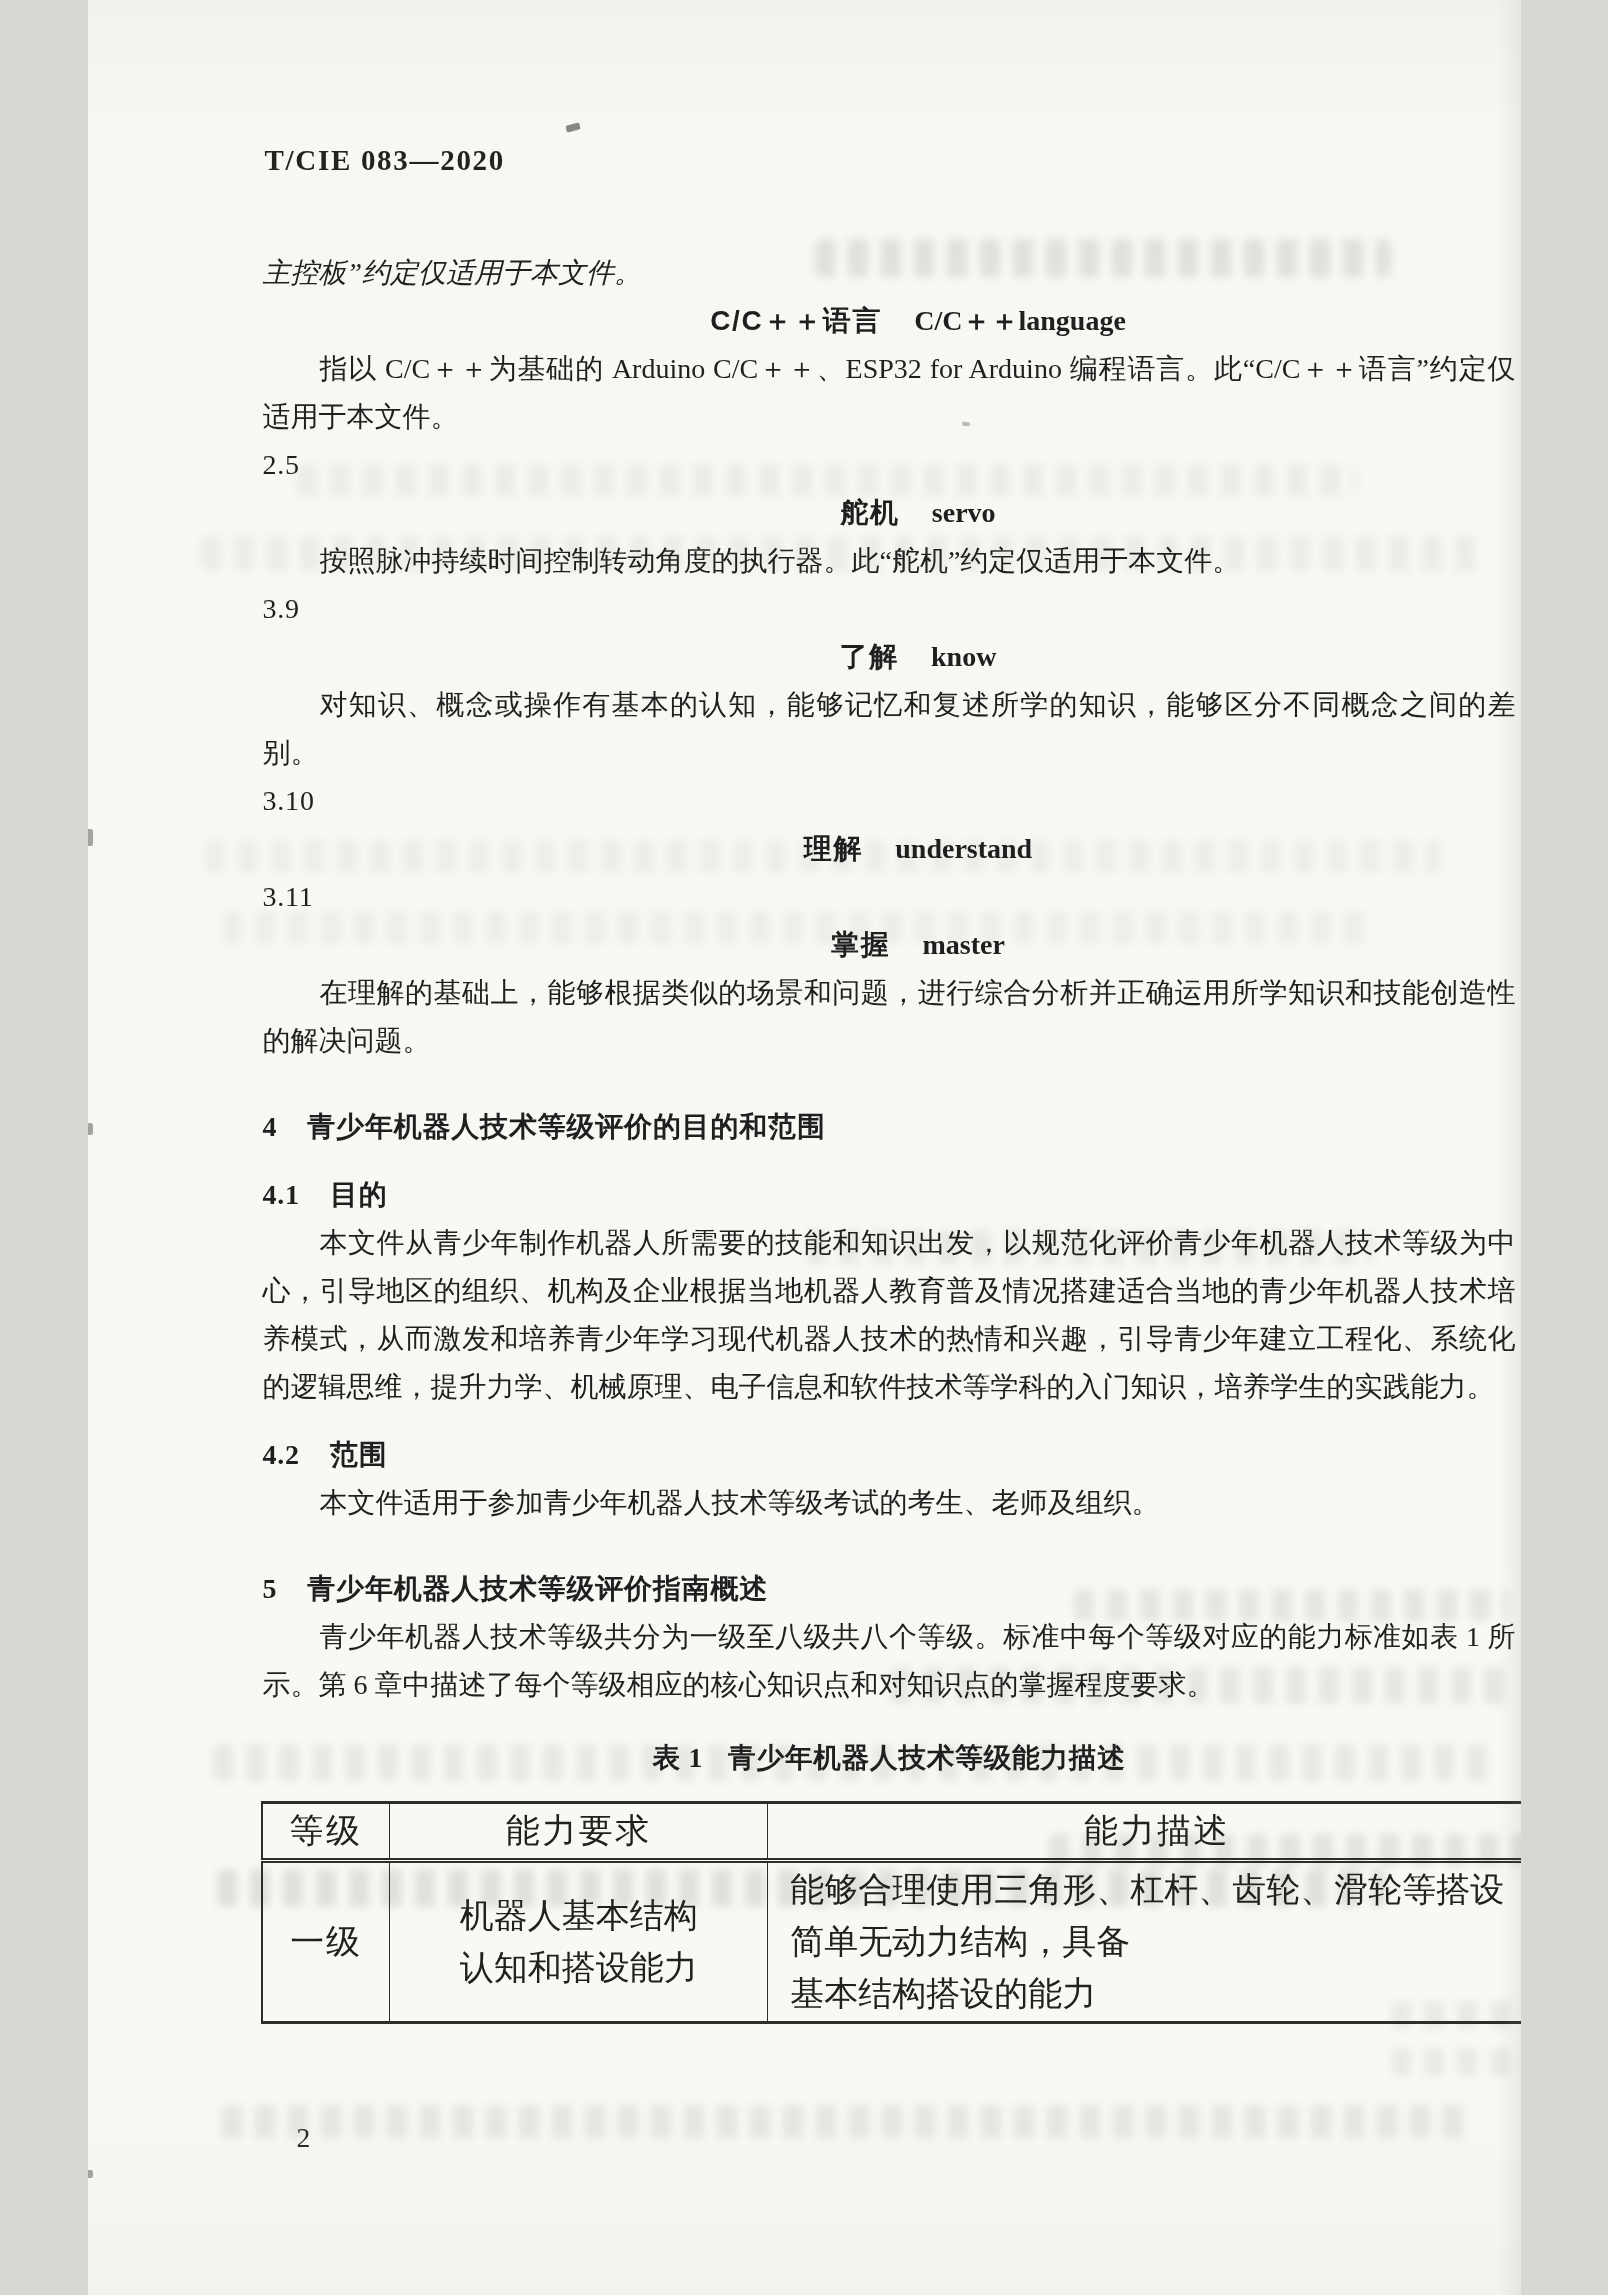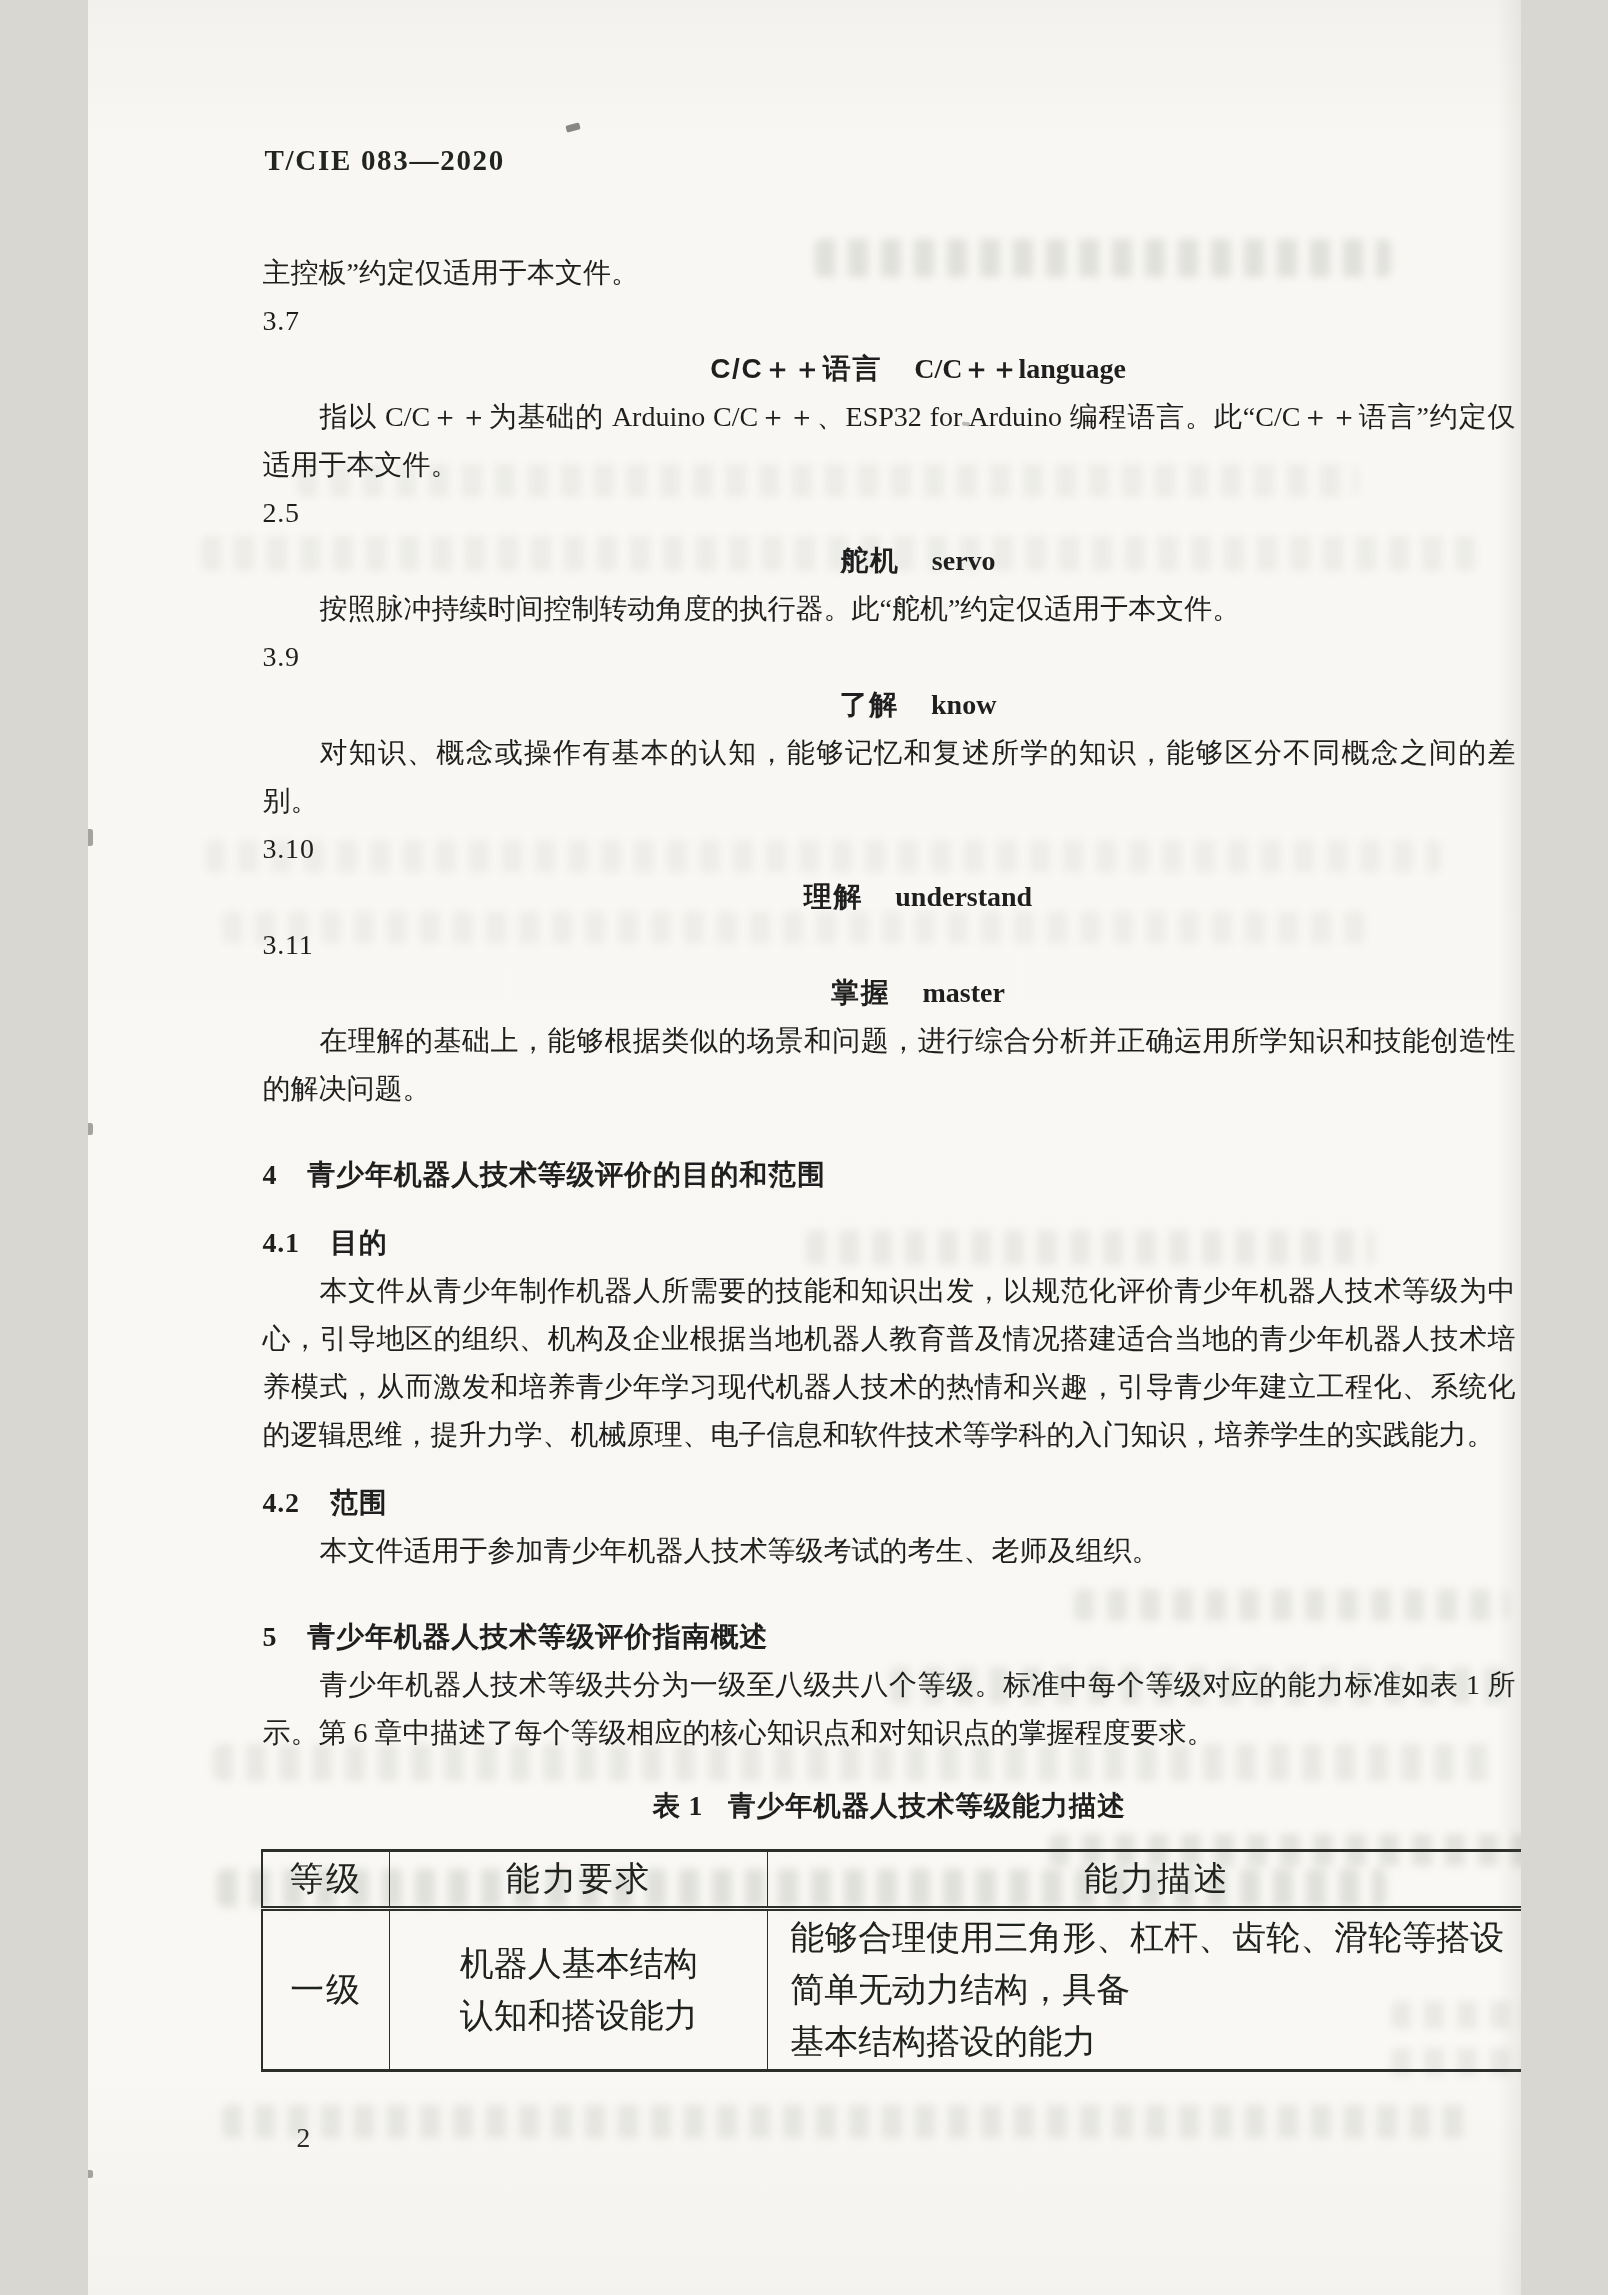--- a/index.html
+++ b/index.html
@@ -37,21 +37,21 @@
     position:absolute;left:209px;top:2122px;
     font-size:27.6px;color:#2a2c2a;
   }
 
   
   .content{
     position:absolute;left:175px;top:249px;width:1253px;
     font-size:28px;line-height:48px;
   }
   .content p{margin:0;}
-  .cont-line{text-indent:0;}
+  .cont-line{text-indent:0;font-style:italic;}
   .clause-num{letter-spacing:0.8px;}
   .term{padding-left:58px;text-align:center;}
   .term-zh{font-family:"Liberation Sans","DejaVu Sans",sans-serif;font-weight:700;letter-spacing:1.7px;}
   .term-en{font-weight:700;margin-left:32px;}
   .def,.para{text-indent:57px;text-align:justify;}
 
   .h-sec,.h-sub{
     font-family:"Liberation Sans","DejaVu Sans",sans-serif;
     font-weight:700;font-size:28px;line-height:48px;letter-spacing:0.8px;
   }
@@ -117,21 +117,20 @@
   <div class="edge-mark" style="top:829px;height:16.7px;"></div>
   <div class="edge-mark" style="top:1123px;height:11.7px;"></div>
   <div class="edge-mark" style="top:2170px;height:8.4px;"></div>
 
   <div class="doc-header">T/CIE 083—2020</div>
 
   <main class="content">
 
     <p class="cont-line">主控板”约定仅适用于本文件。</p>
 
-    <p class="clause-num">3.7</p>
     <p class="term">
       <span class="term-zh">C/C＋＋语言</span><span class="term-en">C/C＋＋language</span>
     </p>
     <p class="def">指以 C/C＋＋为基础的 Arduino C/C＋＋、ESP32 for Arduino 编程语言。此“C/C＋＋语言”约定仅适用于本文件。</p>
 
     <p class="clause-num">2.5</p>
     <p class="term">
       <span class="term-zh">舵机</span><span class="term-en">servo</span>
     </p>
     <p class="def">按照脉冲持续时间控制转动角度的执行器。此“舵机”约定仅适用于本文件。</p>

